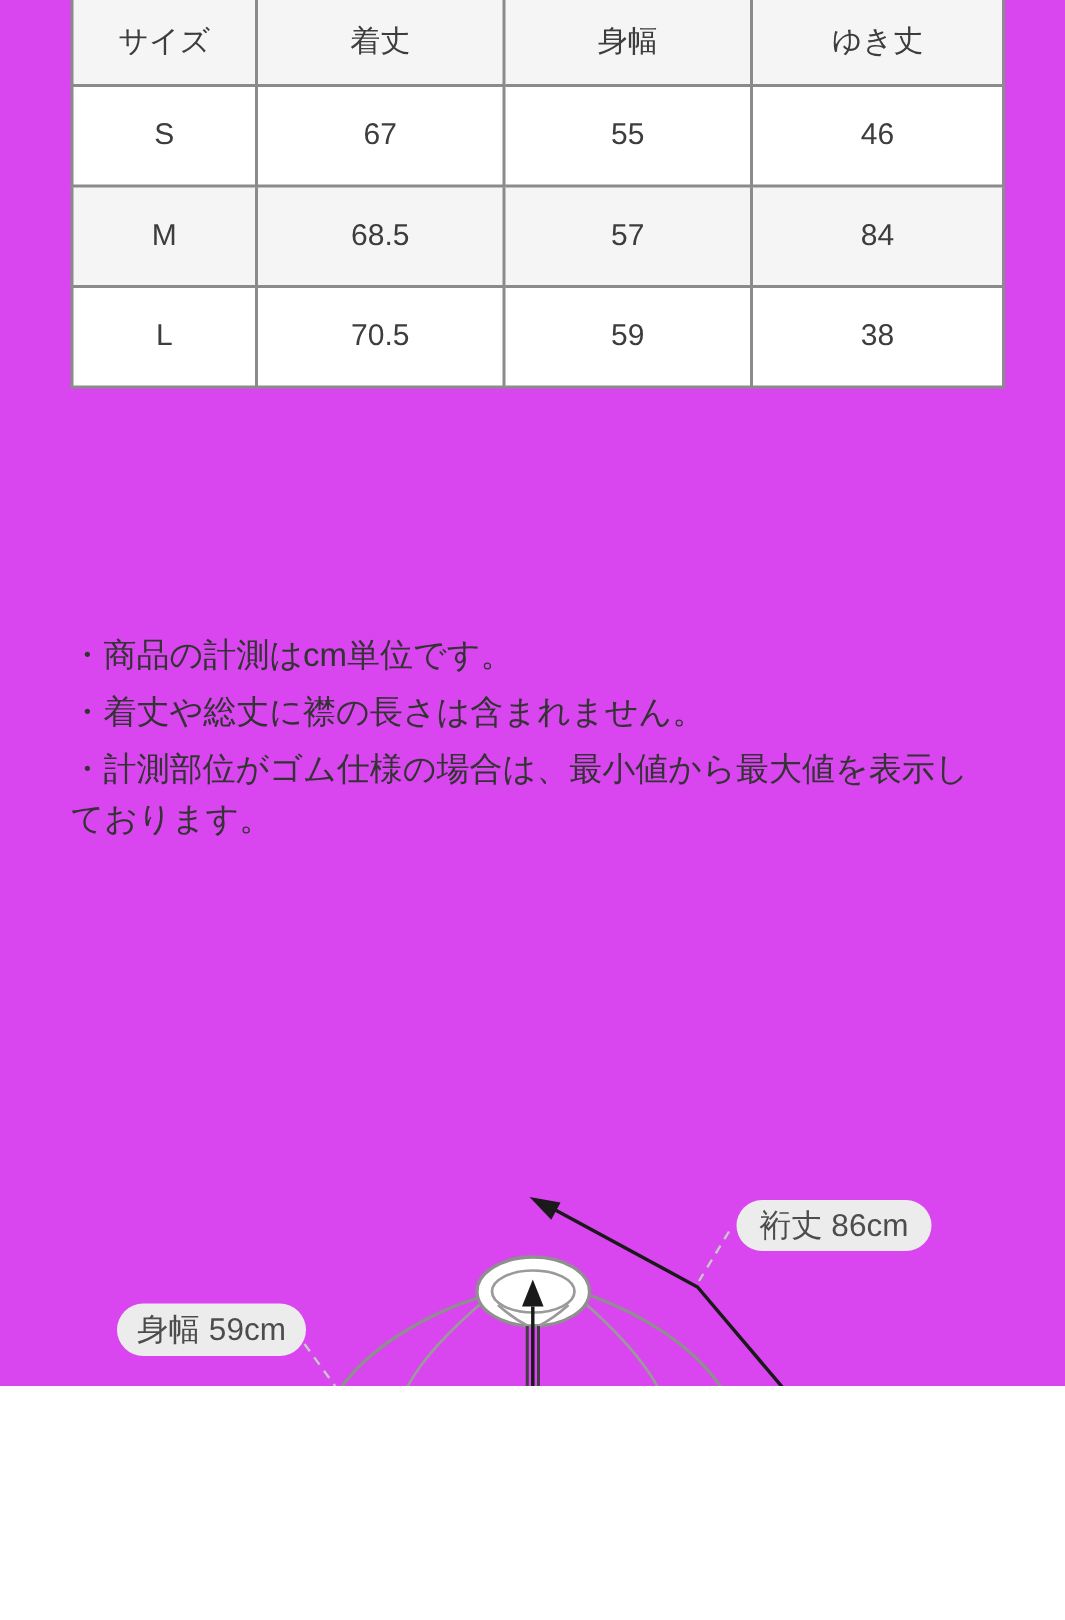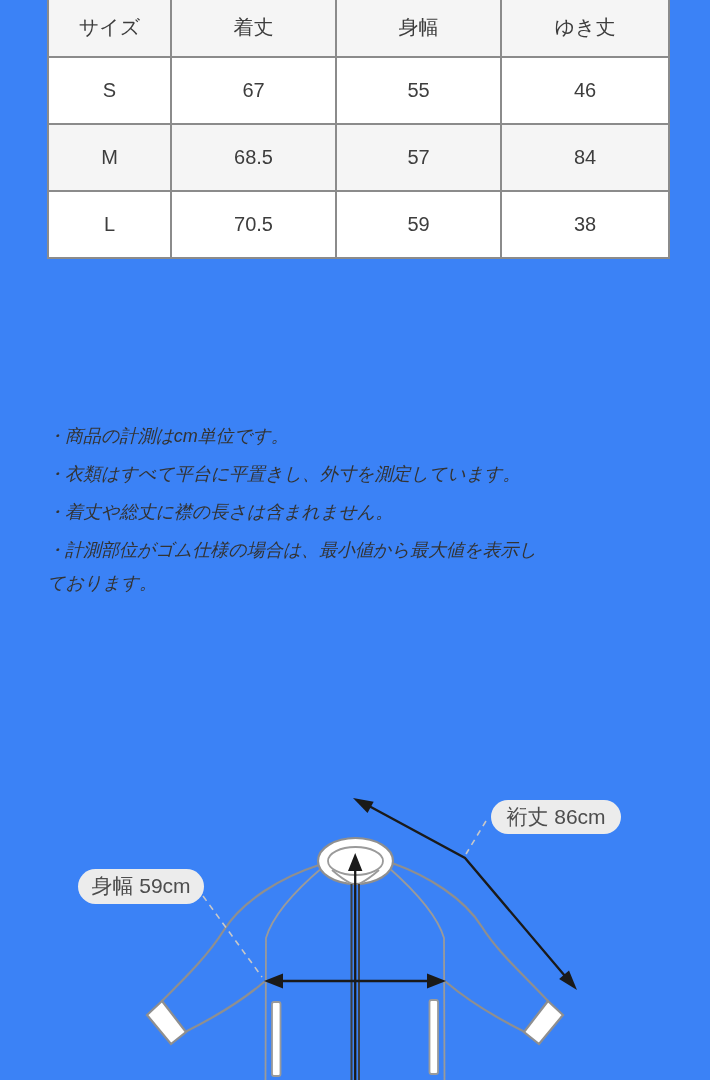--- a/index.html
+++ b/index.html
@@ -1,37 +1,36 @@
 <!DOCTYPE html>
 <html><head>
 <meta charset="utf-8">
 <style>
   html,body { margin:0; padding:0; background:#fff; }
   .page {
-    position:relative; width:710px; height:1080px; background:#3b82f6;
+    position:relative; width:710px; height:924px; background:#d946ef;
     overflow:hidden; font-family:"Liberation Sans", sans-serif;
   }
   
   table.size-table {
     position:absolute; left:47px; top:-4px; width:621px;
     border-collapse:collapse; table-layout:fixed;
   }
   table.size-table th, table.size-table td {
     border:2px solid #8b8b8b; padding:0; text-align:center; vertical-align:middle;
     font-size:20px; font-weight:400; color:#3d3d3d; background:#ffffff;
   }
   table.size-table thead th { height:58px; background:#f5f5f5; }
   table.size-table tbody td { height:65px; }
   table.size-table tbody tr:nth-child(even) td { background:#f5f5f5; }
   
   .notes { position:absolute; left:47px; top:420px; width:622px; }
   .note {
-    margin:0 0 5px 0; font-size:18px; line-height:33px; color:#333333;
+    margin:0 0 5px 0; font-size:22px; line-height:33px; color:#333333;
     white-space:pre-line;
-    font-style:italic;
   }
   
   .diagram { position:absolute; left:0; top:700px; }
   .outline { stroke:#8f8f8f; stroke-width:2.2; fill:none; stroke-linecap:round; }
   .outline-thin { stroke:#9a9a9a; stroke-width:1.8; fill:none; }
   .fillwhite { fill:#ffffff; }
   .zip { stroke:#3f3f3f; stroke-width:2; fill:none; }
   .arrow { stroke:#1a1a1a; stroke-width:2.3; fill:none; }
   .ahead { fill:#1a1a1a; stroke:none; }
   .leader { stroke:#c8c8c8; stroke-width:1.6; stroke-dasharray:6 5; fill:none; }
@@ -74,21 +73,20 @@
         <td>L</td>
         <td>70.5</td>
         <td>59</td>
         <td>38</td>
       </tr>
     </tbody>
   </table>
 
   <section class="notes">
     <p class="note">・商品の計測はcm単位です。</p>
-    <p class="note">・衣類はすべて平台に平置きし、外寸を測定しています。</p>
     <p class="note">・着丈や総丈に襟の長さは含まれません。</p>
     <p class="note">・計測部位がゴム仕様の場合は、最小値から最大値を表示し
 ております。</p>
   </section>
 
   <svg class="diagram" width="710" height="380" viewBox="0 0 710 380" xmlns="http://www.w3.org/2000/svg">
 
     <g>
 
       <path class="outline" d="M 319,165 C 282,177 243,200 224,230 C 207,257 183,280 162,301"></path>

